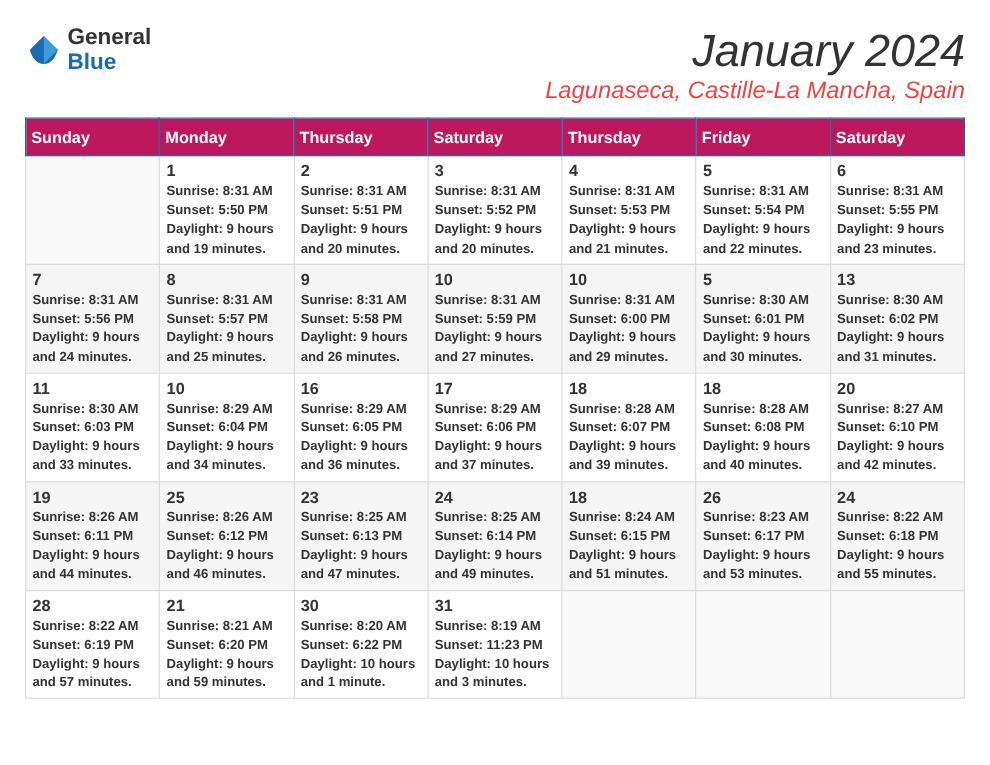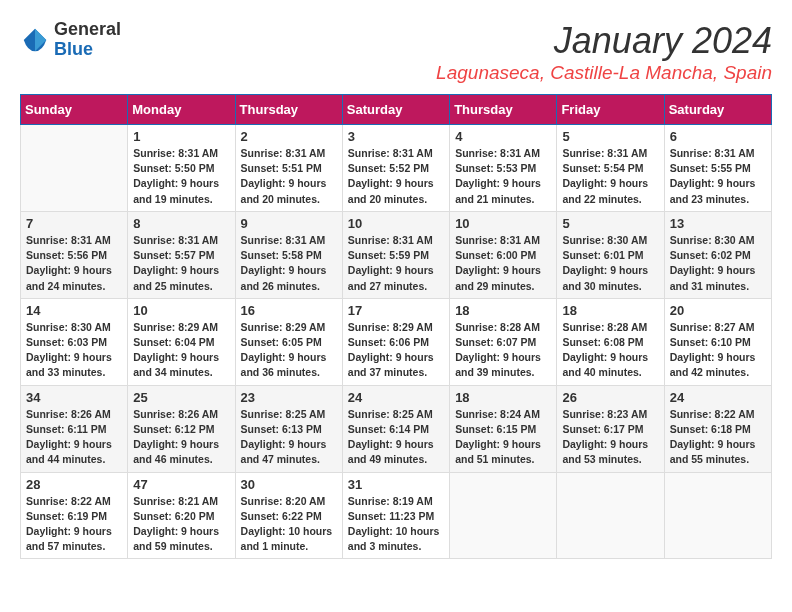--- a/index.html
+++ b/index.html
@@ -210,21 +210,21 @@
         </td>
         <td>
           <span class="day-num">13</span>
           <div class="day-info" style="white-space: pre-line;">Sunrise: 8:30 AM
 Sunset: 6:02 PM
 Daylight: 9 hours and 31 minutes.</div>
         </td>
       </tr>
       <tr>
         <td>
-          <span class="day-num">14</span>
+          <span class="day-num">11</span>
           <div class="day-info" style="white-space: pre-line;">Sunrise: 8:30 AM
 Sunset: 6:03 PM
 Daylight: 9 hours and 33 minutes.</div>
         </td>
         <td>
           <span class="day-num">10</span>
           <div class="day-info" style="white-space: pre-line;">Sunrise: 8:29 AM
 Sunset: 6:04 PM
 Daylight: 9 hours and 34 minutes.</div>
         </td>
@@ -254,21 +254,21 @@
         </td>
         <td>
           <span class="day-num">20</span>
           <div class="day-info" style="white-space: pre-line;">Sunrise: 8:27 AM
 Sunset: 6:10 PM
 Daylight: 9 hours and 42 minutes.</div>
         </td>
       </tr>
       <tr>
         <td>
-          <span class="day-num">34</span>
+          <span class="day-num">19</span>
           <div class="day-info" style="white-space: pre-line;">Sunrise: 8:26 AM
 Sunset: 6:11 PM
 Daylight: 9 hours and 44 minutes.</div>
         </td>
         <td>
           <span class="day-num">25</span>
           <div class="day-info" style="white-space: pre-line;">Sunrise: 8:26 AM
 Sunset: 6:12 PM
 Daylight: 9 hours and 46 minutes.</div>
         </td>
@@ -304,21 +304,21 @@
         </td>
       </tr>
       <tr>
         <td>
           <span class="day-num">28</span>
           <div class="day-info" style="white-space: pre-line;">Sunrise: 8:22 AM
 Sunset: 6:19 PM
 Daylight: 9 hours and 57 minutes.</div>
         </td>
         <td>
-          <span class="day-num">47</span>
+          <span class="day-num">21</span>
           <div class="day-info" style="white-space: pre-line;">Sunrise: 8:21 AM
 Sunset: 6:20 PM
 Daylight: 9 hours and 59 minutes.</div>
         </td>
         <td>
           <span class="day-num">30</span>
           <div class="day-info" style="white-space: pre-line;">Sunrise: 8:20 AM
 Sunset: 6:22 PM
 Daylight: 10 hours and 1 minute.</div>
         </td>

